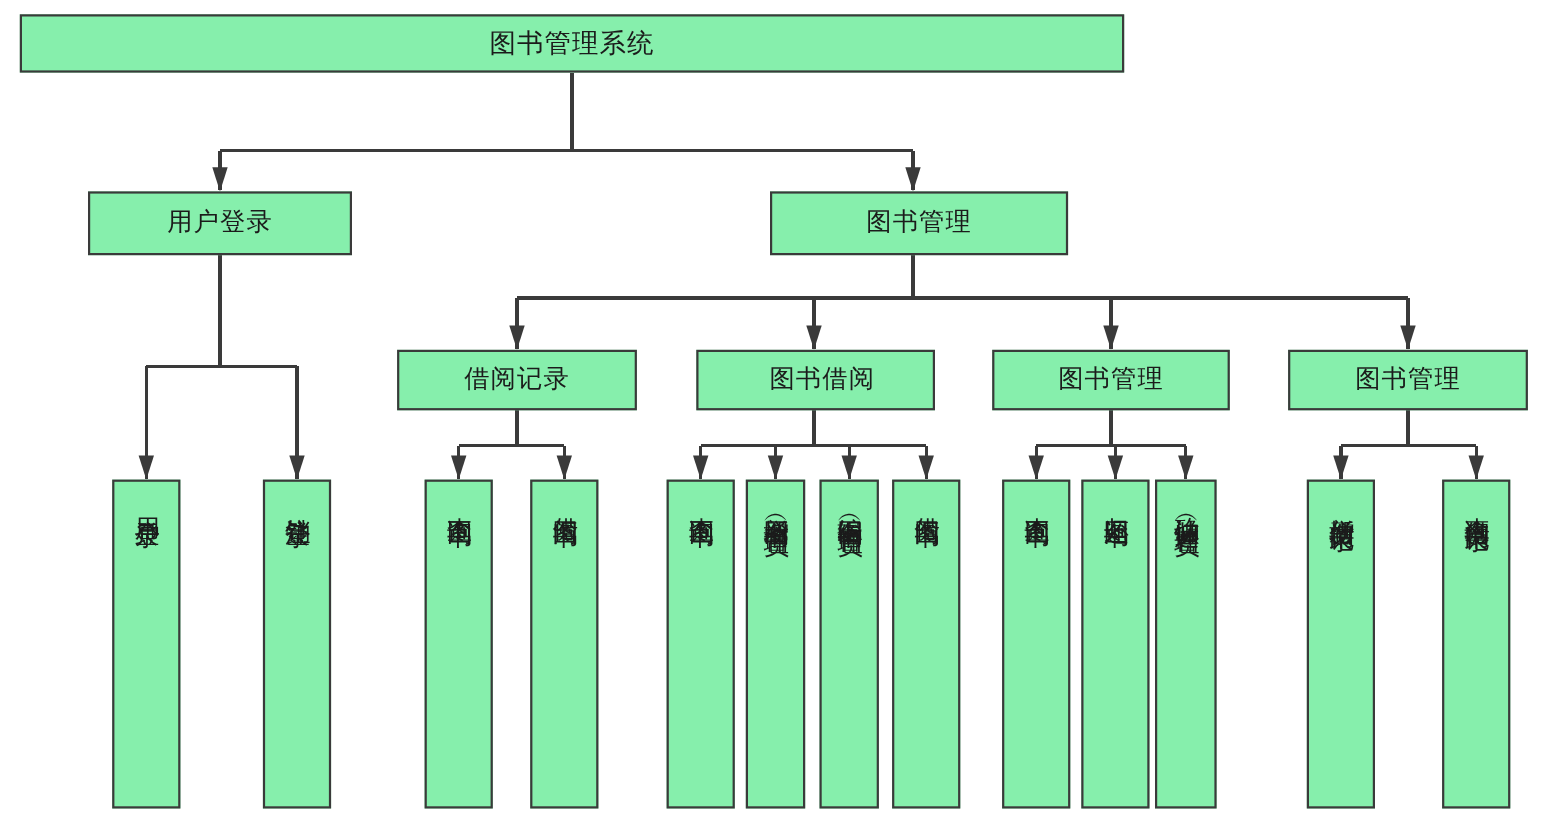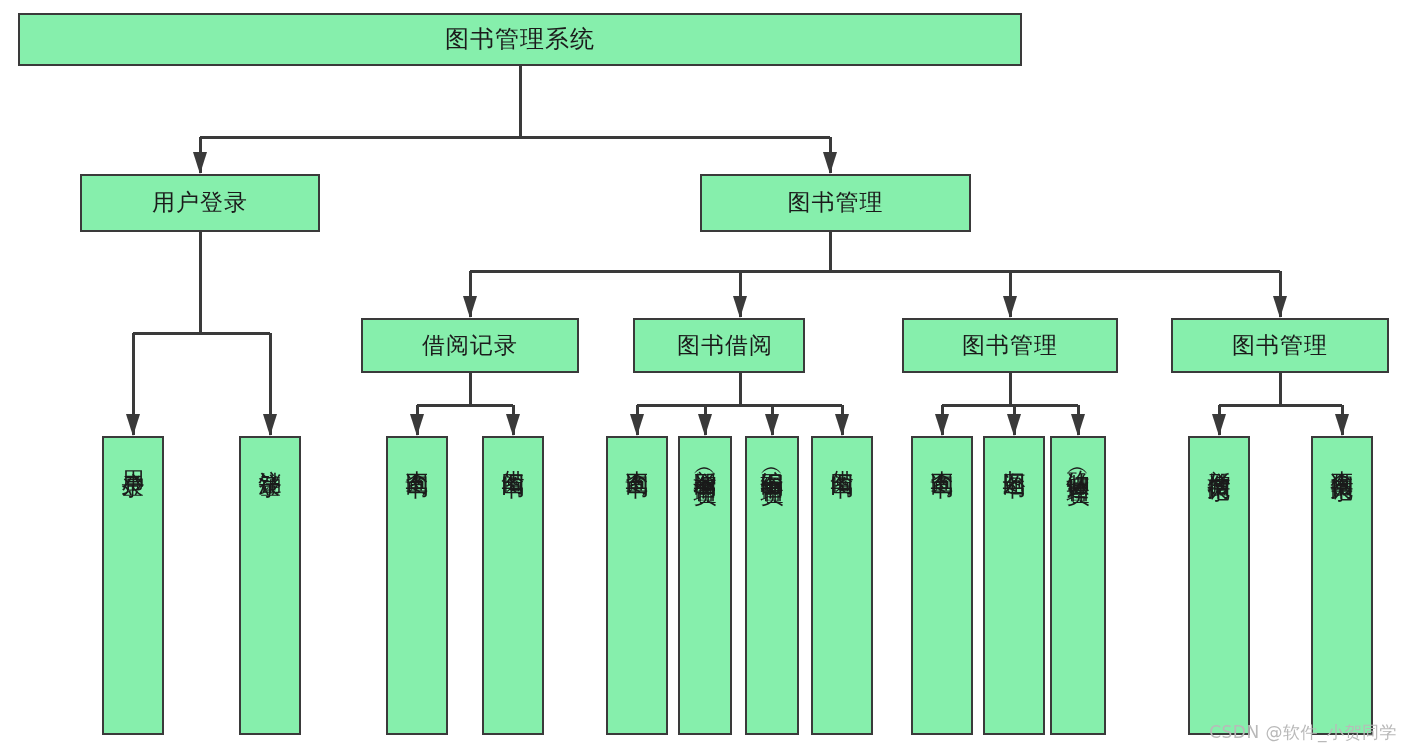--- a/index.html
+++ b/index.html
@@ -135,21 +135,21 @@
   <div class="node horiz" style="left: 80px; top: 174px; width: 240px; height: 58px;">
     <span>用户登录</span>
   </div>
   <div class="node horiz" style="left: 700px; top: 174px; width: 271px; height: 58px;">
     <span>图书管理</span>
   </div>
 
   <div class="node horiz" style="left: 361px; top: 318px; width: 218px; height: 55px;">
     <span>借阅记录</span>
   </div>
-  <div class="node horiz" style="left: 633px; top: 318px; width: 172px; height: 55px; padding-left: 12px;">
+  <div class="node horiz" style="left: 633px; top: 318px; width: 217px; height: 55px; padding-left: 12px;">
     <span>图书借阅</span>
   </div>
   <div class="node horiz" style="left: 902px; top: 318px; width: 216px; height: 55px;">
     <span>图书管理</span>
   </div>
   <div class="node horiz" style="left: 1171px; top: 318px; width: 218px; height: 55px;">
     <span>图书管理</span>
   </div>
 
   <div class="node vert" style="left: 102px; top: 436px; width: 62px; height: 299px;">
@@ -185,14 +185,13 @@
   <div class="node vert" style="left: 1050px; top: 436px; width: 56px; height: 299px;">
     <span class="vlabel">确认归还（管理员）</span>
   </div>
   <div class="node vert" style="left: 1188px; top: 436px; width: 62px; height: 299px;">
     <span class="vlabel">新增借阅记录</span>
   </div>
   <div class="node vert" style="left: 1311px; top: 436px; width: 62px; height: 299px;">
     <span class="vlabel">查询借阅记录</span>
   </div>
 
-  <div class="watermark">CSDN @软件_小贺同学</div>
 </div>
 
 </body></html>

